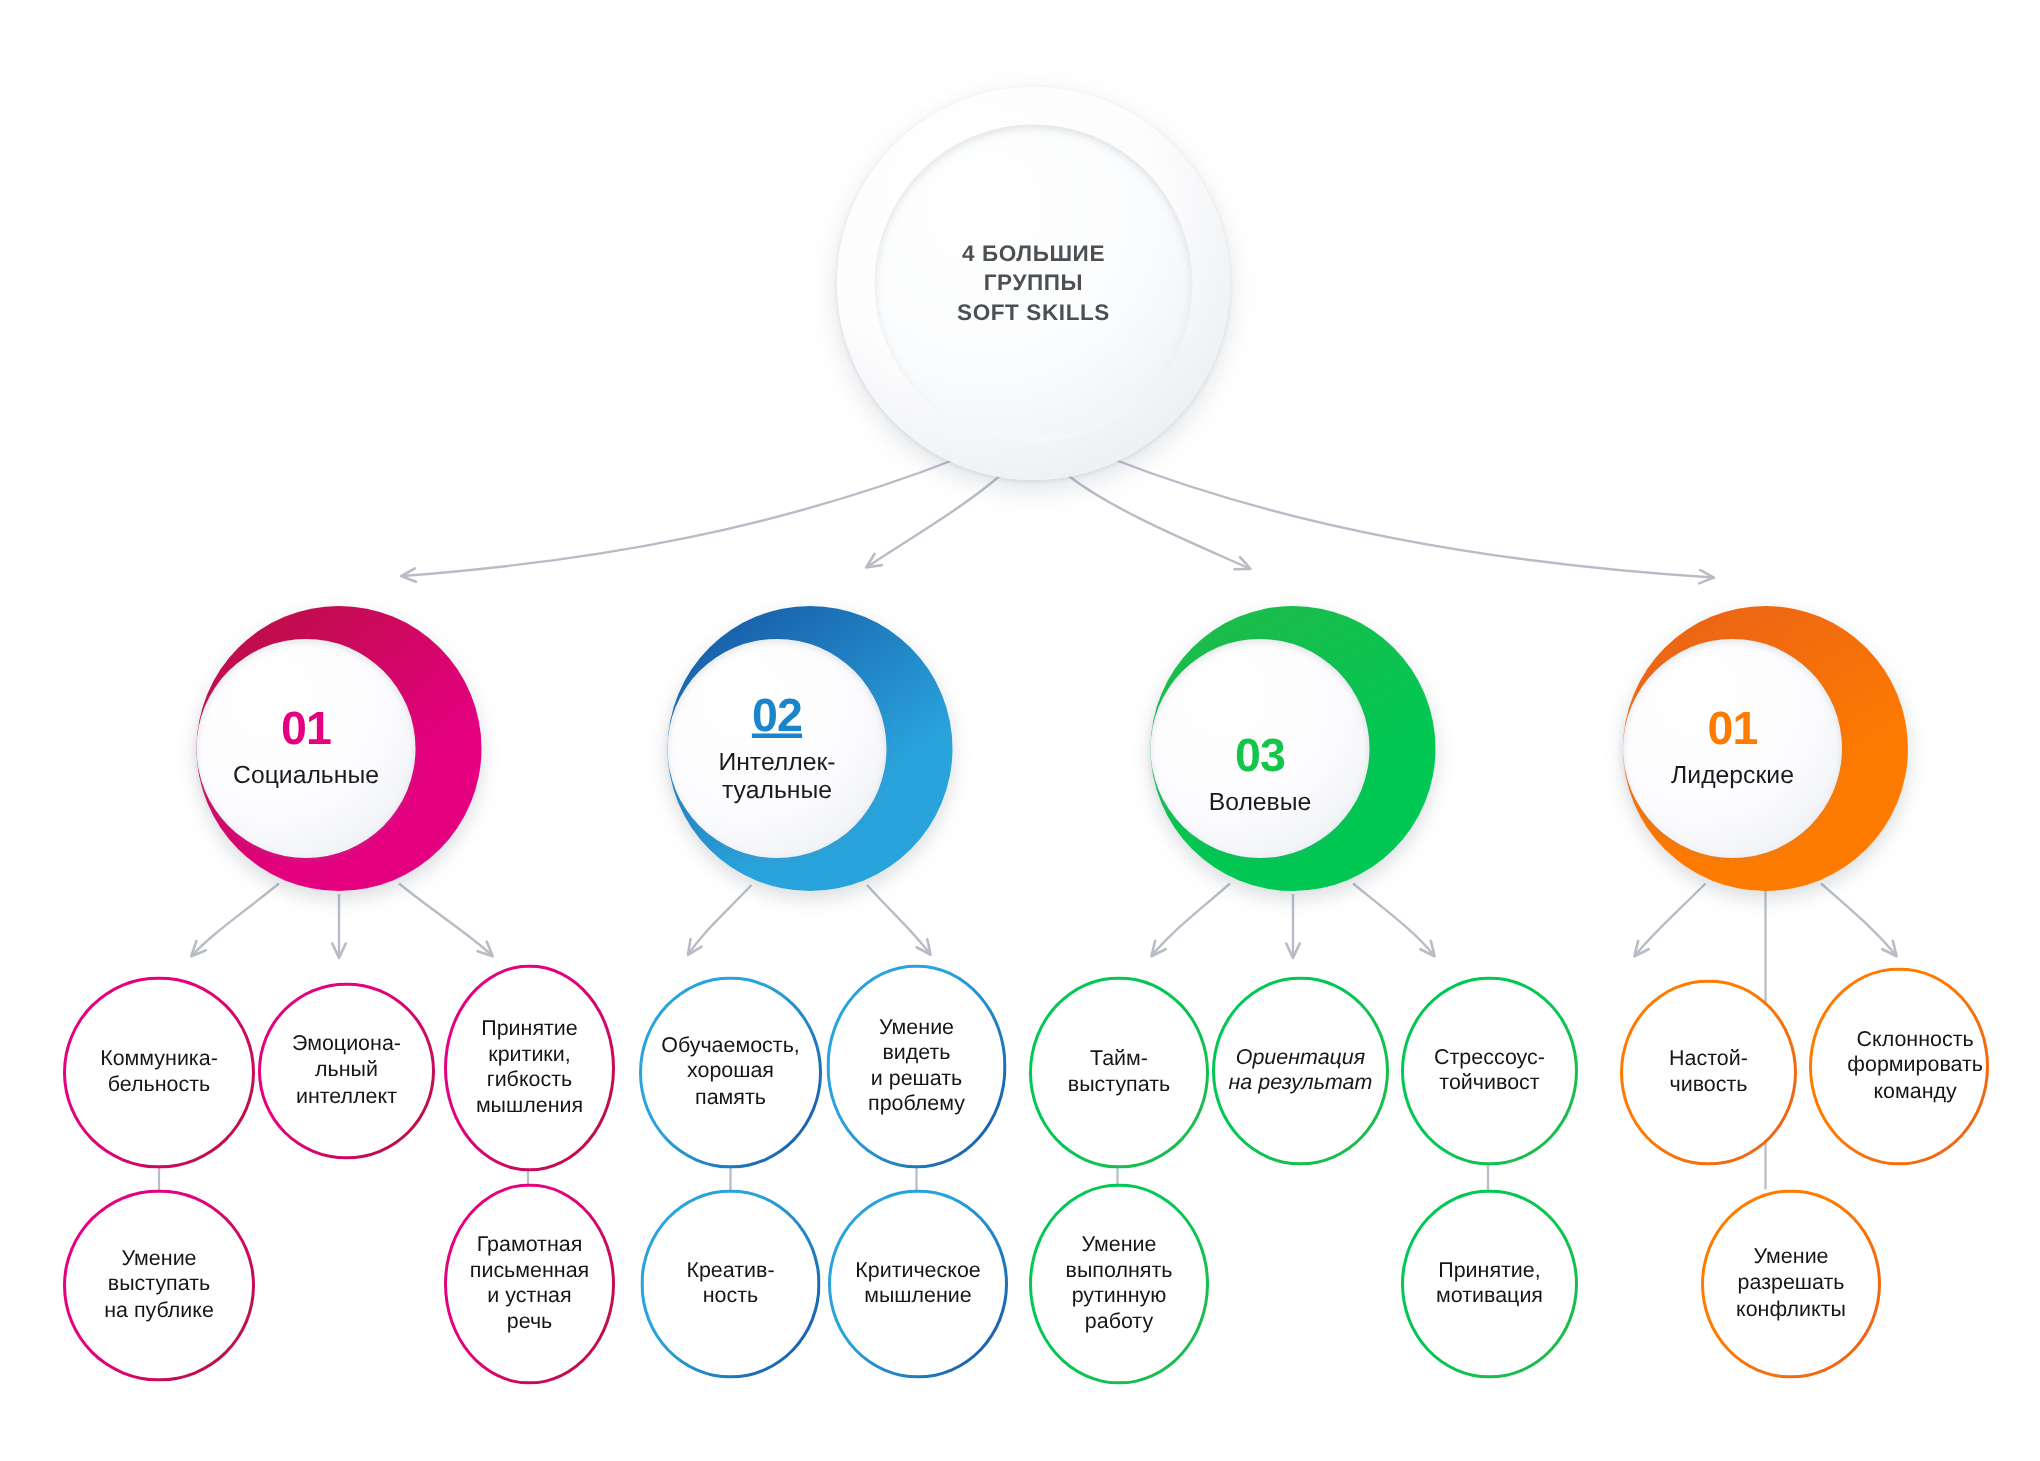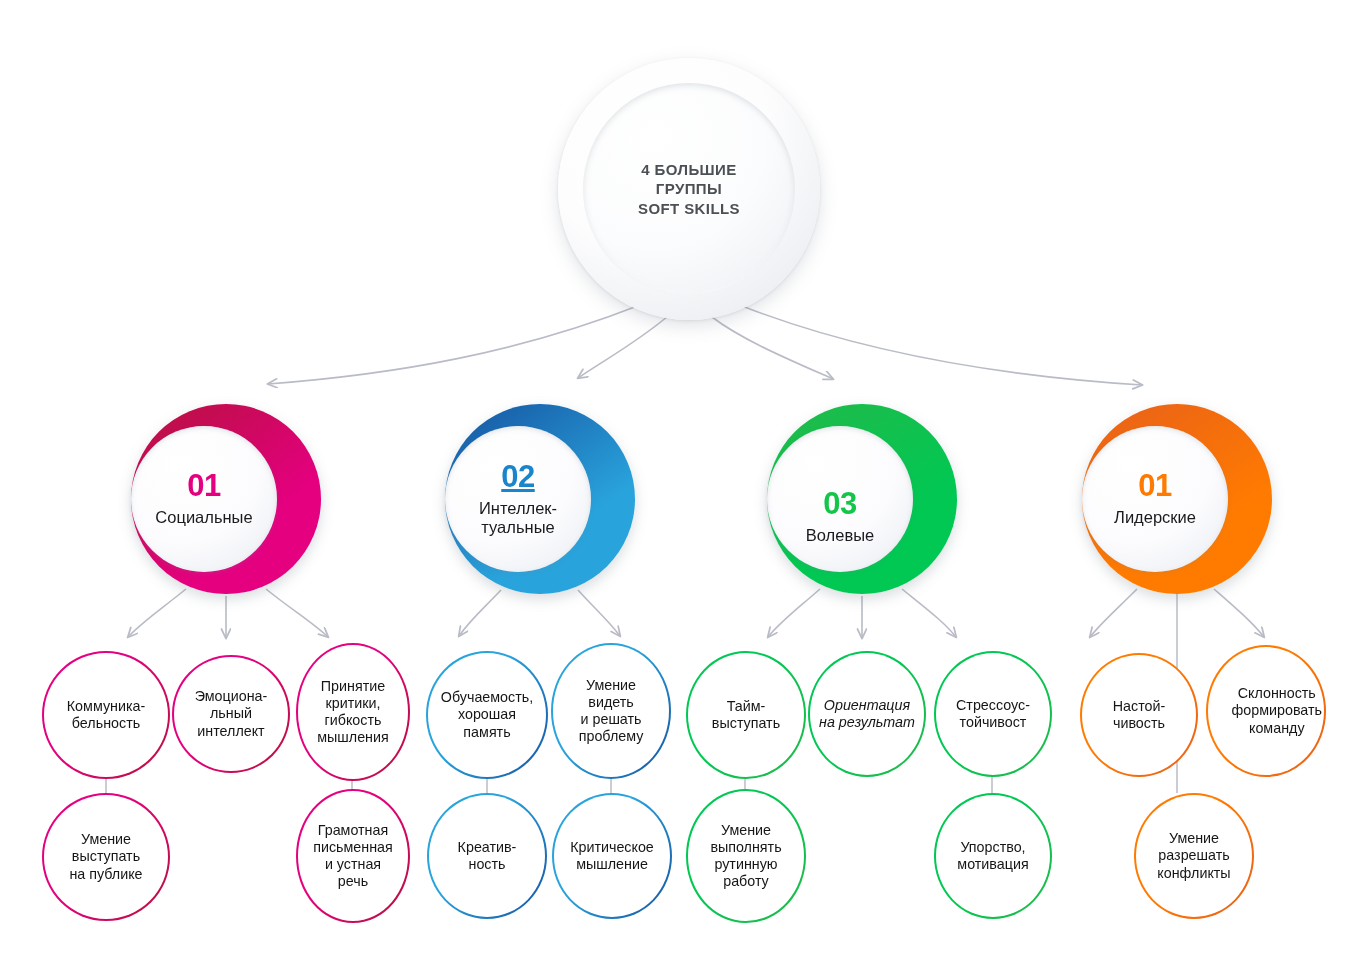--- a/index.html
+++ b/index.html
@@ -255,21 +255,21 @@
         <div class="leaf-label">Стрессоус-
 тойчивост</div>
       </div>
       <div class="leaf" style="left: 686px; top: 789px; width: 120px; height: 134px; border-color: transparent; border-image: none 100% / 1 / 0 stretch; background: linear-gradient(rgb(255, 255, 255), rgb(255, 255, 255)) padding-box padding-box, linear-gradient(125deg, rgb(0, 200, 83) 0%, rgb(0, 200, 83) 40%, rgb(35, 185, 74) 100%) border-box border-box;">
         <div class="leaf-label">Умение
 выполнять
 рутинную
 работу</div>
       </div>
       <div class="leaf" style="left: 934px; top: 793px; width: 118px; height: 126px; border-color: transparent; border-image: none 100% / 1 / 0 stretch; background: linear-gradient(rgb(255, 255, 255), rgb(255, 255, 255)) padding-box padding-box, linear-gradient(125deg, rgb(0, 200, 83) 0%, rgb(0, 200, 83) 40%, rgb(35, 185, 74) 100%) border-box border-box;">
-        <div class="leaf-label">Упорство,
+        <div class="leaf-label">Принятие,
 мотивация</div>
       </div>
       <div class="group" style="left: 1082px; top: 404px; background: linear-gradient(330deg, rgb(255, 123, 0) 0%, rgb(255, 123, 0) 34%, rgb(232, 96, 26) 100%);">
         <div class="group-inner">
           <div class="group-num" style="color: rgb(255, 122, 0);">01</div>
           <div class="group-label">Лидерские</div>
         </div>
       </div>
       <div class="leaf" style="left: 1080px; top: 653px; width: 118px; height: 124px; border-color: transparent; border-image: none 100% / 1 / 0 stretch; background: linear-gradient(rgb(255, 255, 255), rgb(255, 255, 255)) padding-box padding-box, linear-gradient(125deg, rgb(255, 123, 0) 0%, rgb(255, 123, 0) 40%, rgb(232, 96, 26) 100%) border-box border-box;">
         <div class="leaf-label">Настой-

